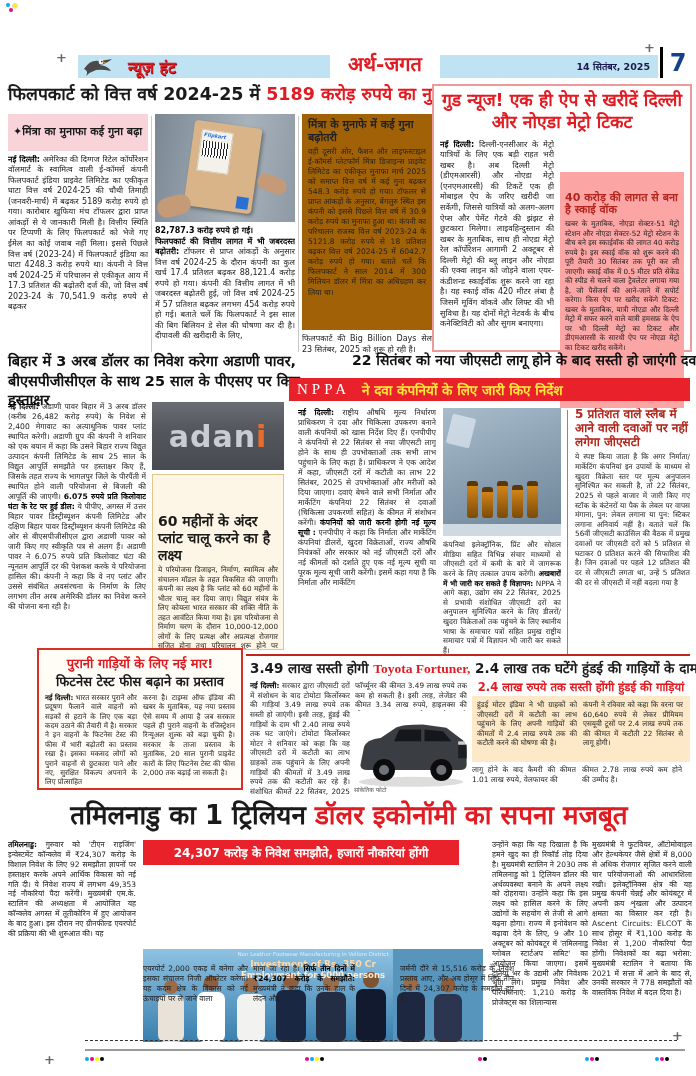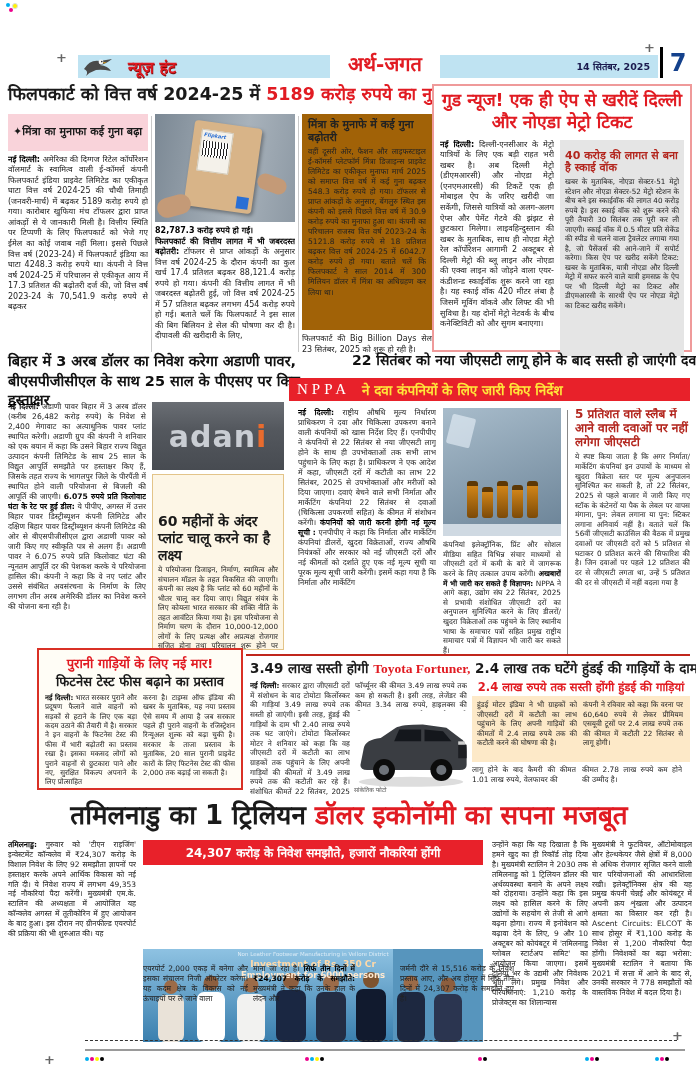--- a/index.html
+++ b/index.html
@@ -93,21 +93,21 @@
       <div class="boxtitle" style="font-size:11px;margin-bottom:3px;color:#222;">मिंत्रा के मुनाफे में कई गुना बढ़ोतरी</div>
       <div class="bt" style="font-size:7.6px;height:172px;">वहीं दूसरी ओर, फैशन और लाइफस्टाइल ई-कॉमर्स प्लेटफॉर्म मिंत्रा डिजाइन्स प्राइवेट लिमिटेड का एकीकृत मुनाफा मार्च 2025 को समाप्त वित्त वर्ष में कई गुना बढ़कर 548.3 करोड़ रुपये हो गया। टॉफलर से प्राप्त आंकड़ों के अनुसार, बेंगलुरु स्थित इस कंपनी को इससे पिछले वित्त वर्ष में 30.9 करोड़ रुपये का मुनाफा हुआ था। कंपनी का परिचालन राजस्व वित्त वर्ष 2023-24 के 5121.8 करोड़ रुपये से 18 प्रतिशत बढ़कर वित्त वर्ष 2024-25 में 6042.7 करोड़ रुपये हो गया। बताते चलें कि फिलपकार्ट ने साल 2014 में 300 मिलियन डॉलर में मिंत्रा का अधिग्रहण कर लिया था।</div>
     </div>
     <div class="bt" style="margin-top:4px;height:24px;">फिलपकार्ट की Big Billion Days सेल 23 सितंबर, 2025 को शुरू हो रही है।</div>
   </div>
 
   <div class="abs" style="left:432px;top:84px;width:256px;height:264px;border:2px solid #ef9a9a;background:#fff;">
     <div class="red" style="font-weight:bold;font-size:17.5px;line-height:1.25;text-align:center;padding:4px 4px 2px;">गुड न्यूज! एक ही ऐप से खरीदें दिल्ली और नोएडा मेट्रो टिकट</div>
     <div style="display:flex;padding:4px 6px;">
       <div class="bt" style="width:118px;height:196px;margin-right:6px;"><b>नई दिल्ली:</b><span> दिल्ली-एनसीआर के मेट्रो यात्रियों के लिए एक बड़ी राहत भरी खबर है। अब दिल्ली मेट्रो (डीएमआरसी) और नोएडा मेट्रो (एनएमआरसी) की टिकटें एक ही मोबाइल ऐप के जरिए खरीदी जा सकेंगी, जिससे यात्रियों को अलग-अलग ऐप्स और पेमेंट गेटवे की झंझट से छुटकारा मिलेगा। लाइवहिन्दुस्तान की खबर के मुताबिक, साथ ही नोएडा मेट्रो रेल कॉर्पोरेशन आगामी 2 अक्टूबर से दिल्ली मेट्रो की ब्लू लाइन और नोएडा की एक्वा लाइन को जोड़ने वाला एयर-कंडीशन्ड स्काईवॉक शुरू करने जा रहा है। यह स्काई वॉक 420 मीटर लंबा है जिसमें मूविंग वॉकवे और लिफ्ट की भी सुविधा है। यह दोनों मेट्रो नेटवर्क के बीच कनेक्टिविटी को और सुगम बनाएगा।</span></div>
-      <div style="width:118px;height:196px;background:#e5e5e5;padding:10px 5px;overflow:hidden;">
+      <div style="width:118px;height:196px;background:#fca5a5;padding:20px 5px;overflow:hidden;margin-top:32px;">
         <div class="boxtitle" style="font-size:11px;margin-bottom:2px;">40 करोड़ की लागत से बना है स्काई वॉक</div>
         <div class="bt" style="font-size:7.2px;height:160px;">खबर के मुताबिक, नोएडा सेक्टर-51 मेट्रो स्टेशन और नोएडा सेक्टर-52 मेट्रो स्टेशन के बीच बने इस स्काईवॉक की लागत 40 करोड़ रुपये है। इस स्काई वॉक को शुरू करने की पूरी तैयारी 30 सितंबर तक पूरी कर ली जाएगी। स्काई वॉक में 0.5 मीटर प्रति सेकेंड की स्पीड से चलने वाला ट्रैवलेटर लगाया गया है, जो पैसेंजर्स की आने-जाने में सपोर्ट करेगा। किस ऐप पर खरीद सकेंगे टिकट: खबर के मुताबिक, यात्री नोएडा और दिल्ली मेट्रो में सफर करने वाले यात्री हमसफ्र के ऐप पर भी दिल्ली मेट्रो का टिकट और डीएमआरसी के सारथी ऐप पर नोएडा मेट्रो का टिकट खरीद सकेंगे।</div>
       </div>
     </div>
   </div>
 
   <div class="abs hl" style="left:8px;top:352px;width:336px;height:46px;font-size:14.5px;line-height:1.35;">बिहार में 3 अरब डॉलर का निवेश करेगा अडाणी पावर, बीएसपीजीसीएल के साथ 25 साल के पीएसए पर किए हस्ताक्षर</div>
   <div class="abs" style="left:8px;top:402px;width:138px;height:250px;">
     <div class="bt" style="height:250px;font-size:7.6px;">
       <b>नई दिल्ली:</b><span> अडाणी पावर बिहार में 3 अरब डॉलर (करीब 26,482 करोड़ रुपये) के निवेश से 2,400 मेगावाट का अत्याधुनिक पावर प्लांट स्थापित करेगी। अडाणी ग्रुप की कंपनी ने शनिवार को एक बयान में कहा कि उसने बिहार राज्य विद्युत उत्पादन कंपनी लिमिटेड के साथ 25 साल के विद्युत आपूर्ति समझौते पर हस्ताक्षर किए हैं, जिसके तहत राज्य के भागलपुर जिले के पीरपैंती में स्थापित होने वाली परियोजना से बिजली की आपूर्ति की जाएगी।</span>
@@ -197,21 +197,21 @@
       <div class="bt" style="width:100px;height:24px;font-size:7.4px;">कीमत 2.78 लाख रुपये कम होने की उम्मीद है।</div>
     </div>
   </div>
 
   <div class="abs" style="left:8px;top:796px;width:682px;height:38px;text-align:center;font-weight:bold;font-size:26px;white-space:nowrap;">
     <span>तमिलनाडु का 1 ट्रिलियन </span><span class="red">डॉलर इकोनॉमी का सपना मजबूत</span>
   </div>
 
   <div class="abs bt" style="left:8px;top:840px;width:128px;height:194px;font-size:7.5px;"><b>तमिलनाडु:</b><span> गुरुवार को 'टीएन राइजिंग' इन्वेस्टमेंट कॉन्क्लेव में ₹24,307 करोड़ के विशाल निवेश के लिए 92 समझौता ज्ञापनों पर हस्ताक्षर करके अपने आर्थिक विकास को नई गति दी। ये निवेश राज्य में लगभग 49,353 नई नौकरियां पैदा करेंगी। मुख्यमंत्री एम.के. स्टालिन की अध्यक्षता में आयोजित यह कॉन्क्लेव अगस्त में तूतीकोरिन में हुए आयोजन के बाद हुआ। इस दौरान नए ग्रीनफील्ड एयरपोर्ट की प्रक्रिया की भी शुरुआत की। यह</span></div>
 
-  <div class="abs capband" style="left:143px;top:840px;width:340px;height:25px;">24,307 करोड़ के निवेश समझौते, हजारों नौकरियां होंगी</div>
+  <div class="abs capband" style="left:143px;top:840px;width:316px;height:25px;">24,307 करोड़ के निवेश समझौते, हजारों नौकरियां होंगी</div>
 
   <div class="abs photo" style="left:143px;top:867px;width:340px;height:93px;">
     <svg width="340" height="93" viewBox="0 0 340 93">
       <defs>
           <linearGradient id="bgtd" x1="0" y1="0" x2="0" y2="1">
         <stop offset="0" stop-color="#8ec2e2"></stop>
             <stop offset="1" stop-color="#3a7fae"></stop>
       </linearGradient>
         </defs>
       <rect width="340" height="93" fill="url(#bgtd)"></rect>

